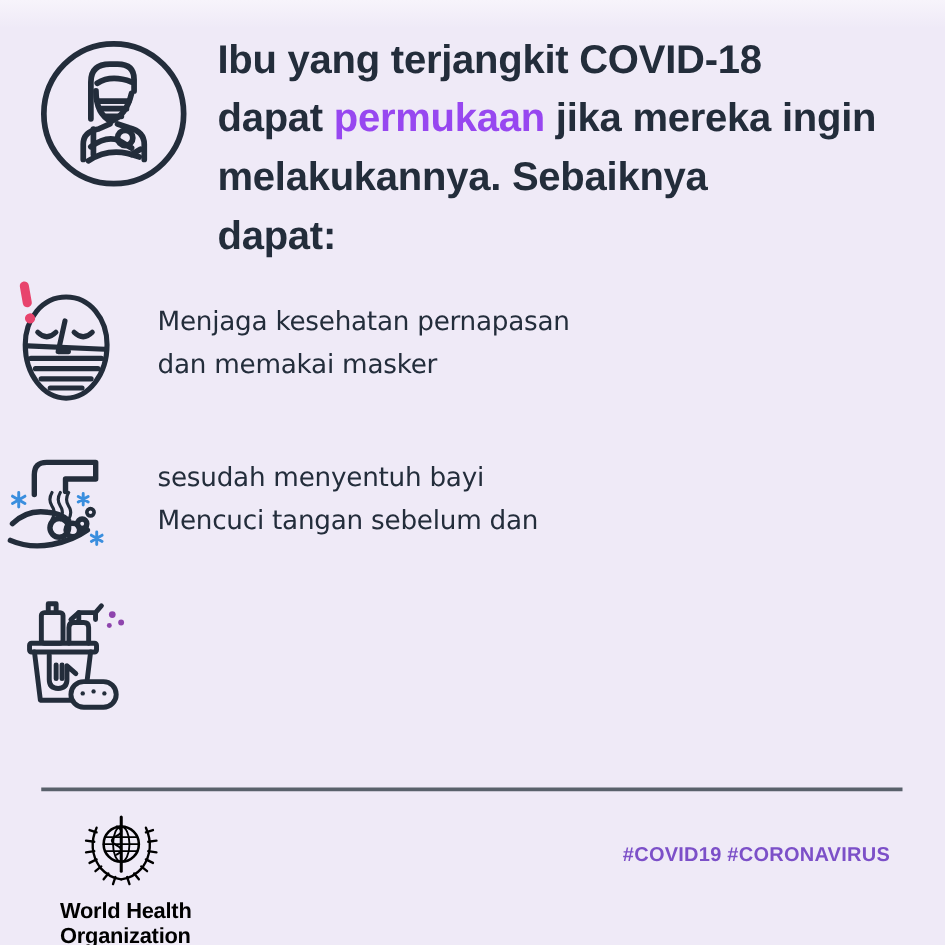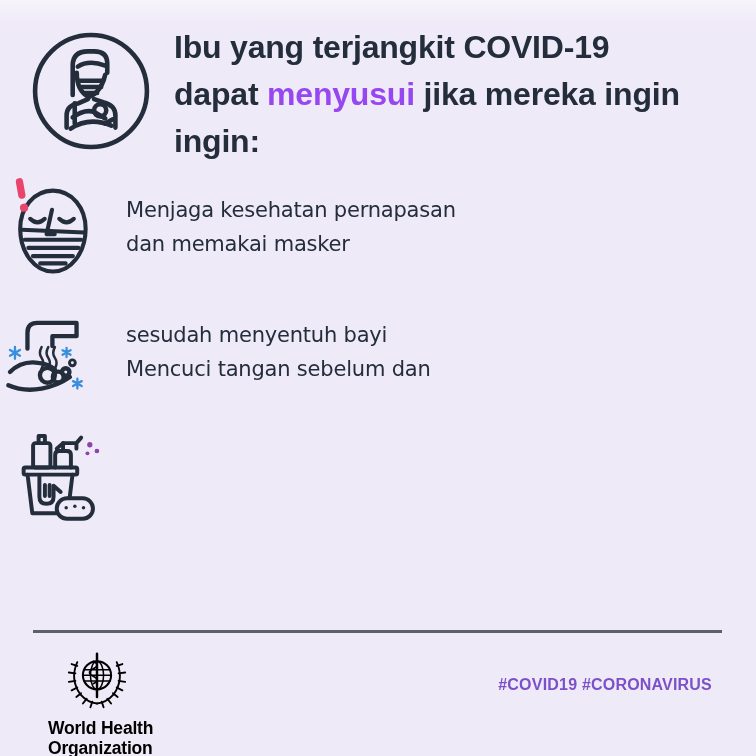--- a/index.html
+++ b/index.html
@@ -75,23 +75,24 @@
         <path d="M84,96 V84 Q84,74 72,71 L63,68"></path>
         <path d="M44,72 V92"></path>
 
         <path d="M42,86 Q54,77 64,81 L74,87"></path>
         <path d="M40,97 Q58,85 80,94"></path>
         <circle cx="69" cy="79" r="6"></circle>
         <path d="M74,92 l7,-4"></path>
       </svg>
     </div>
     <div class="heading">
-      <div>Ibu yang terjangkit COVID-19</div>
-      <div><span>dapat </span><span class="hl">menyusui</span><span> jika mereka ingin</span></div>
-      <div>ingin:</div>
+      <div>Ibu yang terjangkit COVID-18</div>
+      <div><span>dapat </span><span class="hl">permukaan</span><span> jika mereka ingin</span></div>
+      <div>melakukannya. Sebaiknya</div>
+      <div>dapat:</div>
     </div>
   </div>
 
   <div class="items">
 
     <div class="item">
       <div class="item-icon">
         <svg viewBox="0 0 110 112" width="100" height="102" fill="none" stroke="currentColor" stroke-width="4.5" stroke-linecap="round" stroke-linejoin="round">
           <path d="M56,16 C77,16 92,35 92,58 C92,84 76,105 56,105 C36,105 20,84 20,58 C20,35 35,16 56,16 Z"></path>
           <path d="M31,47 Q39,55 47,47"></path>

